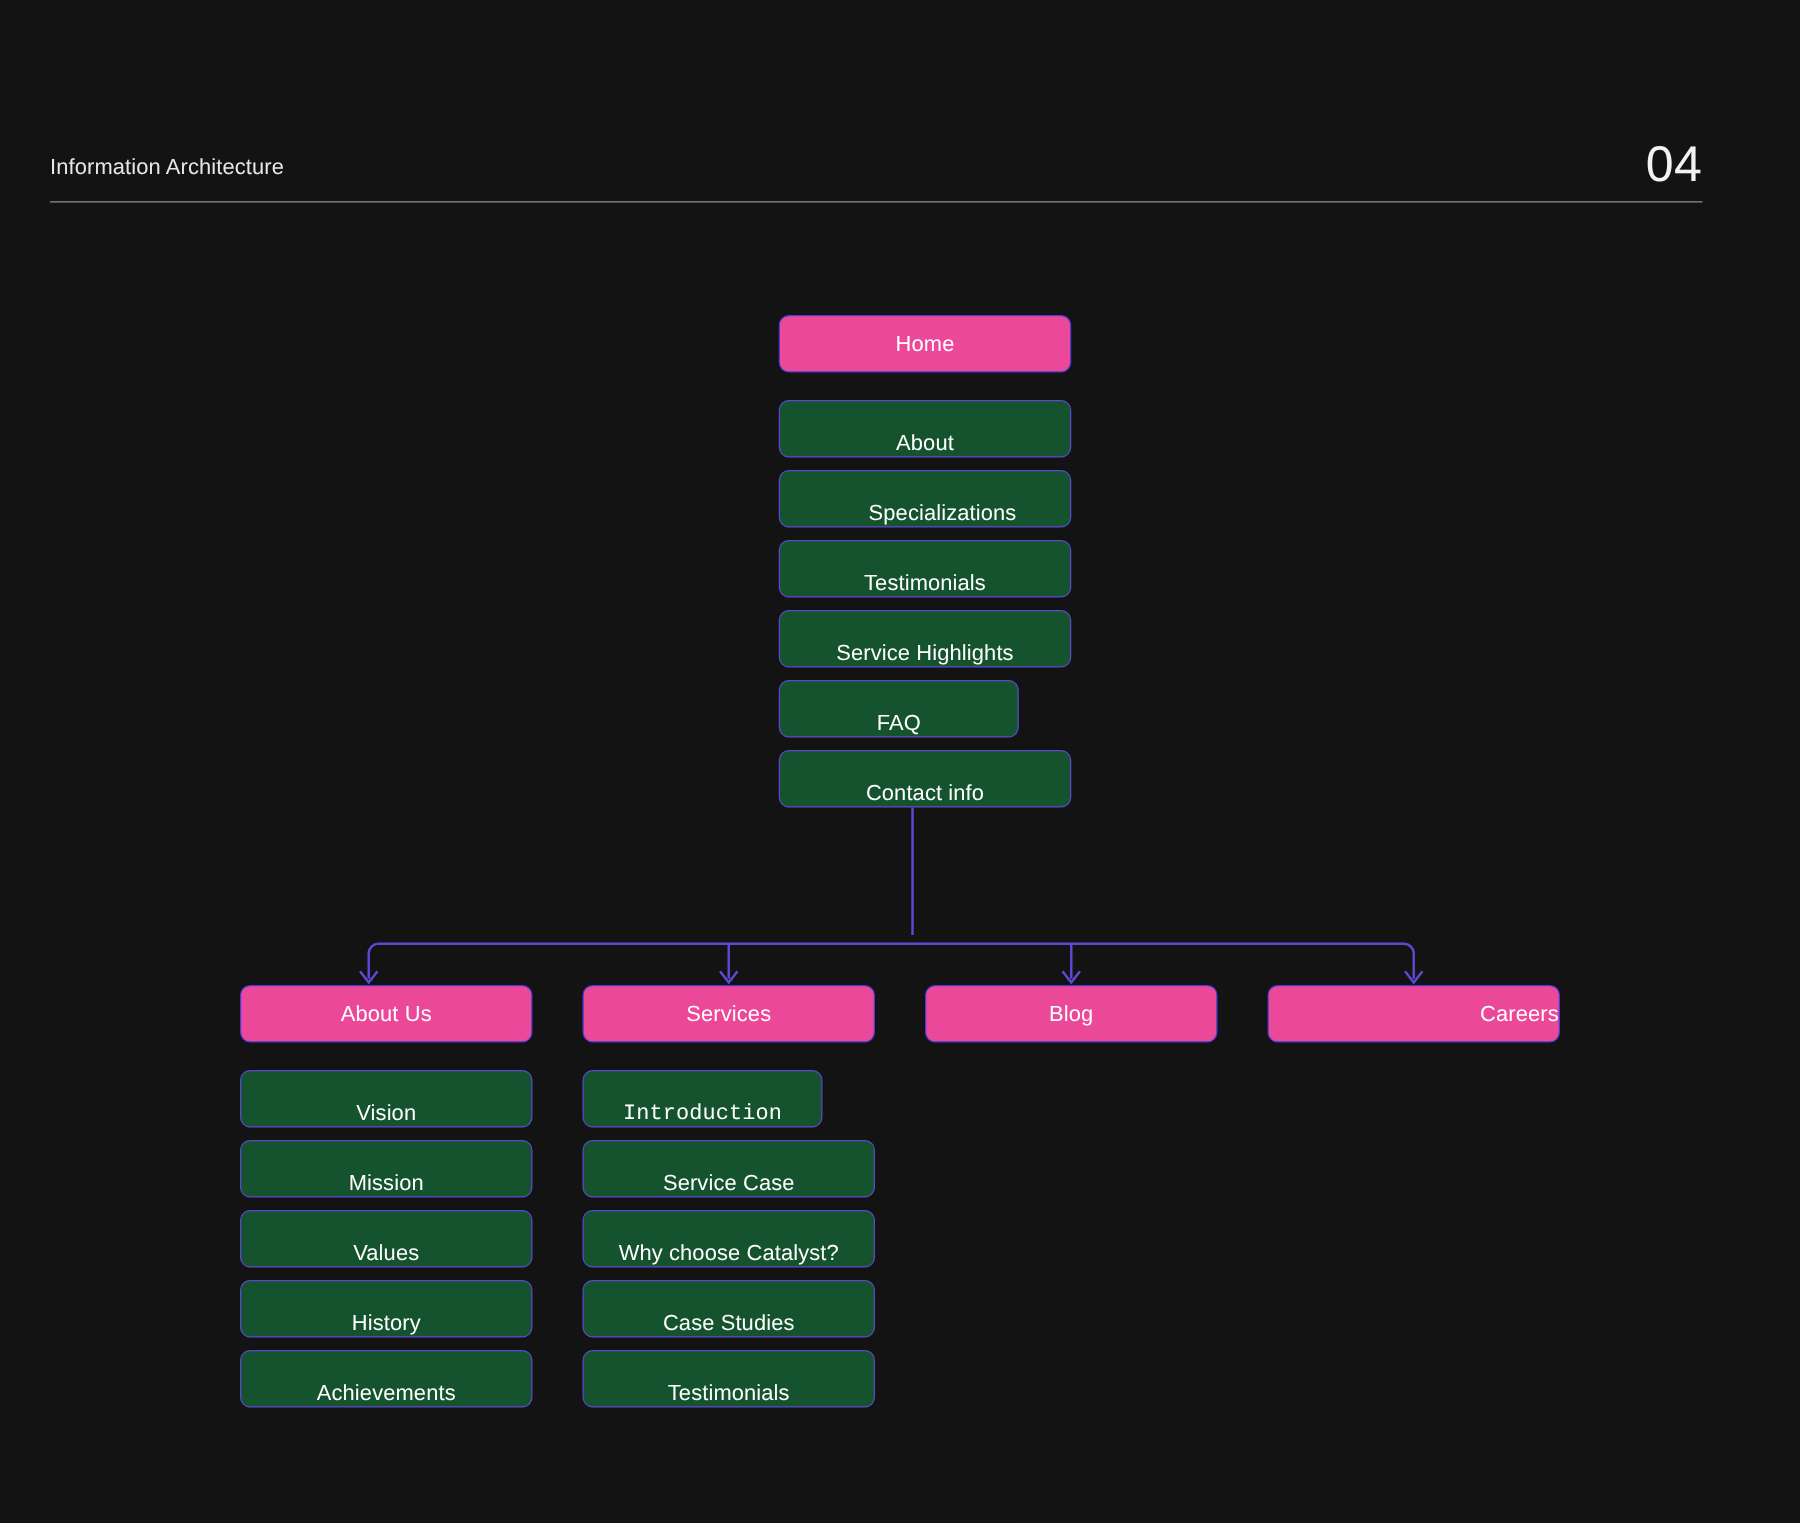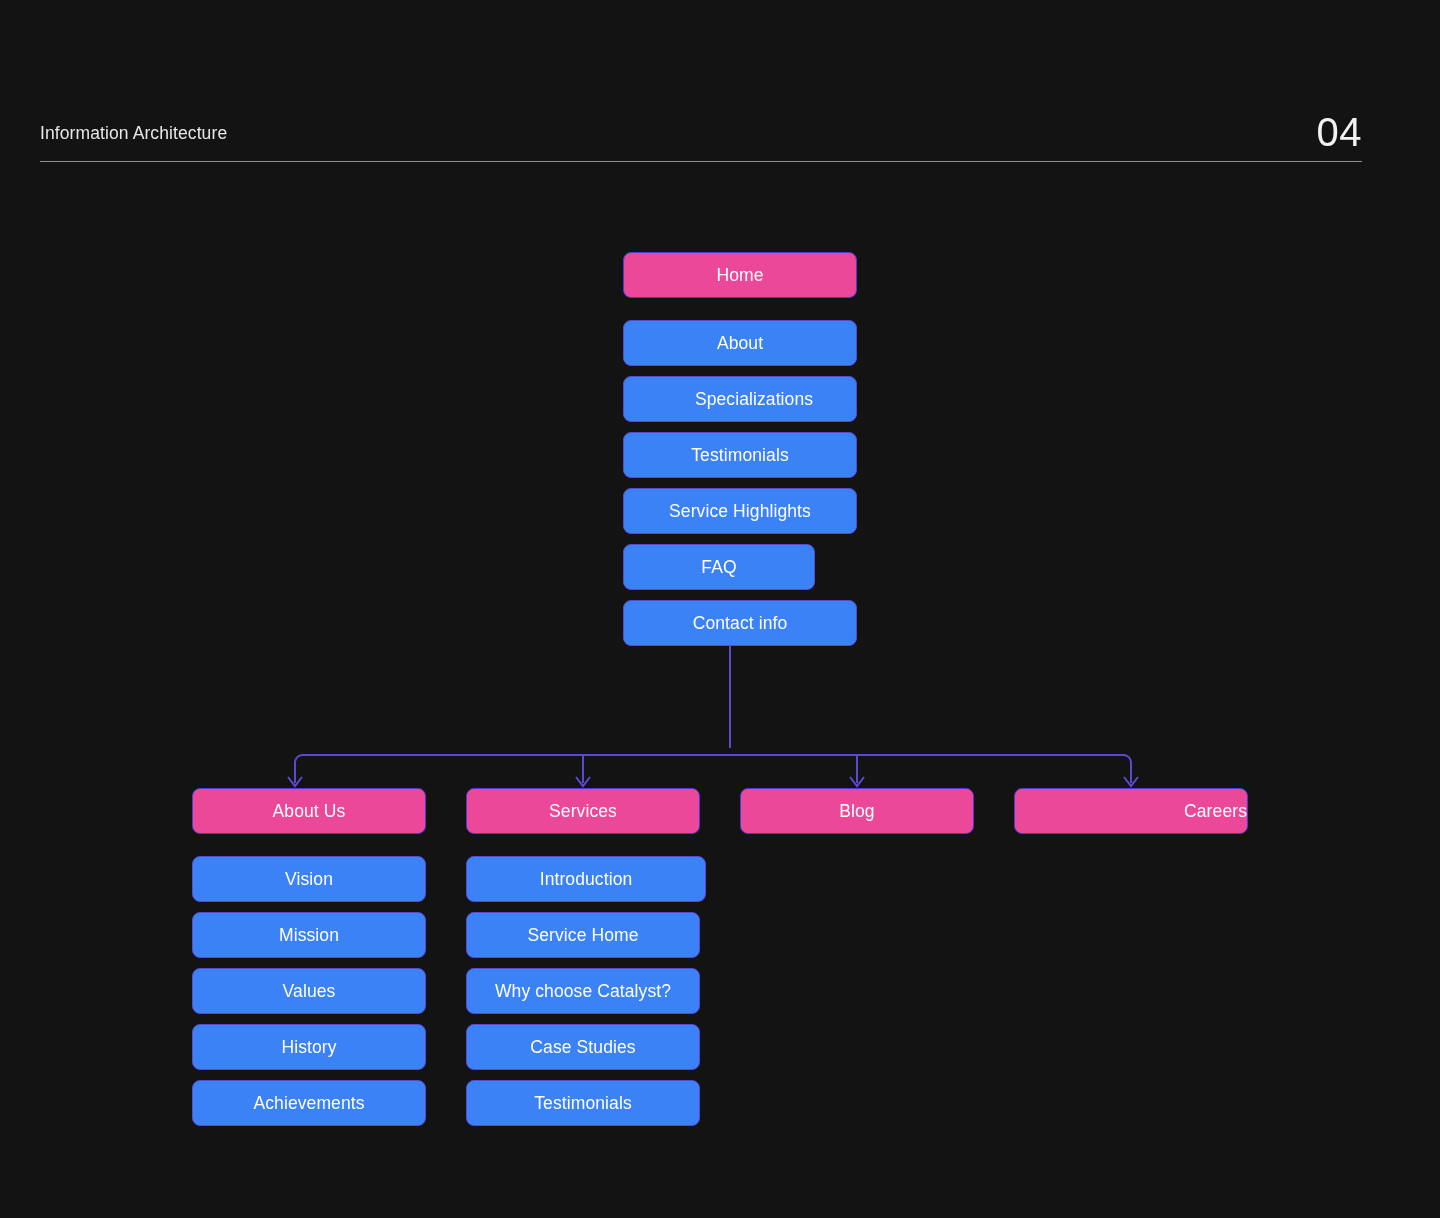--- a/index.html
+++ b/index.html
@@ -67,22 +67,23 @@
     letter-spacing: 0.1px;
     color: #ffffff;
     white-space: nowrap;
     height: 46px;
   }
   .node.filled {
     background: #ec4899;
     border: 1px solid #4b3bd4;
   }
   .node.outlined {
-    background: #3b82f6;
+    background: #14532d;
     border: 1px solid #5b4ad0;
+    align-items: flex-end;
   }
 
   
   .connectors {
     position: absolute;
     left: 0;
     top: 0;
     width: 1440px;
     height: 1218px;
     pointer-events: none;
@@ -159,25 +160,25 @@
   <div class="node outlined" style="left:192px; top:968px; width:234px;">
     <span>Values</span>
   </div>
   <div class="node outlined" style="left:192px; top:1024px; width:234px;">
     <span>History</span>
   </div>
   <div class="node outlined" style="left:192px; top:1080px; width:234px;">
     <span>Achievements</span>
   </div>
 
-  <div class="node outlined" style="left:466px; top:856px; width:240px;">
+  <div class="node outlined" style="left:466px; top:856px; width:192px;font-family:Liberation Mono, monospace;">
     <span>Introduction</span>
   </div>
   <div class="node outlined" style="left:466px; top:912px; width:234px;">
-    <span>Service Home</span>
+    <span>Service Case</span>
   </div>
   <div class="node outlined" style="left:466px; top:968px; width:234px;">
     <span>Why choose Catalyst?</span>
   </div>
   <div class="node outlined" style="left:466px; top:1024px; width:234px;">
     <span>Case Studies</span>
   </div>
   <div class="node outlined" style="left:466px; top:1080px; width:234px;">
     <span>Testimonials</span>
   </div>

